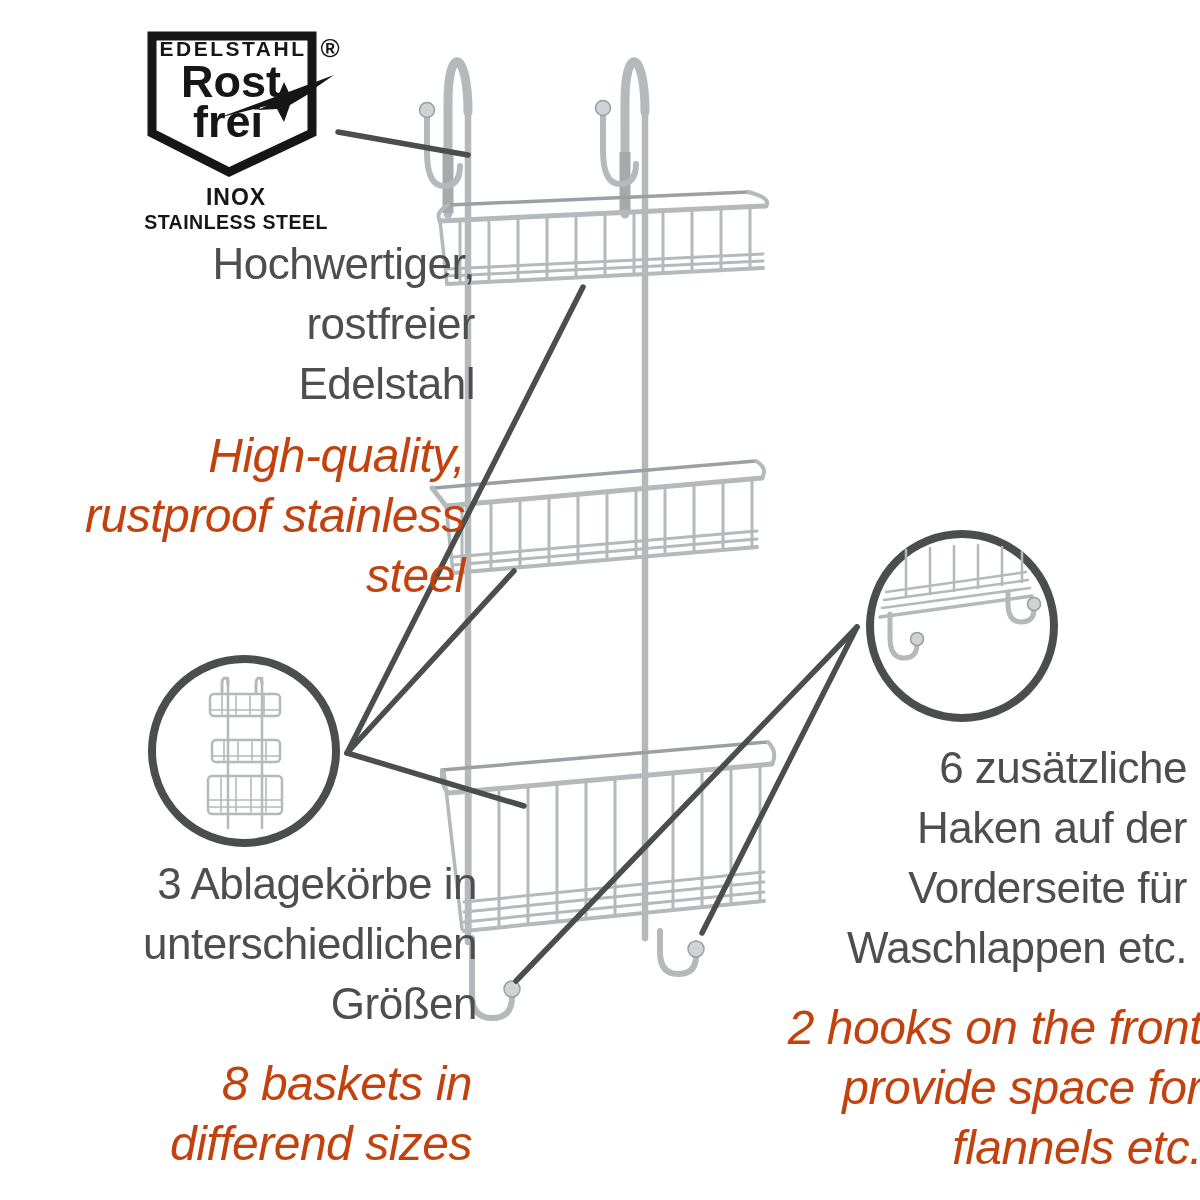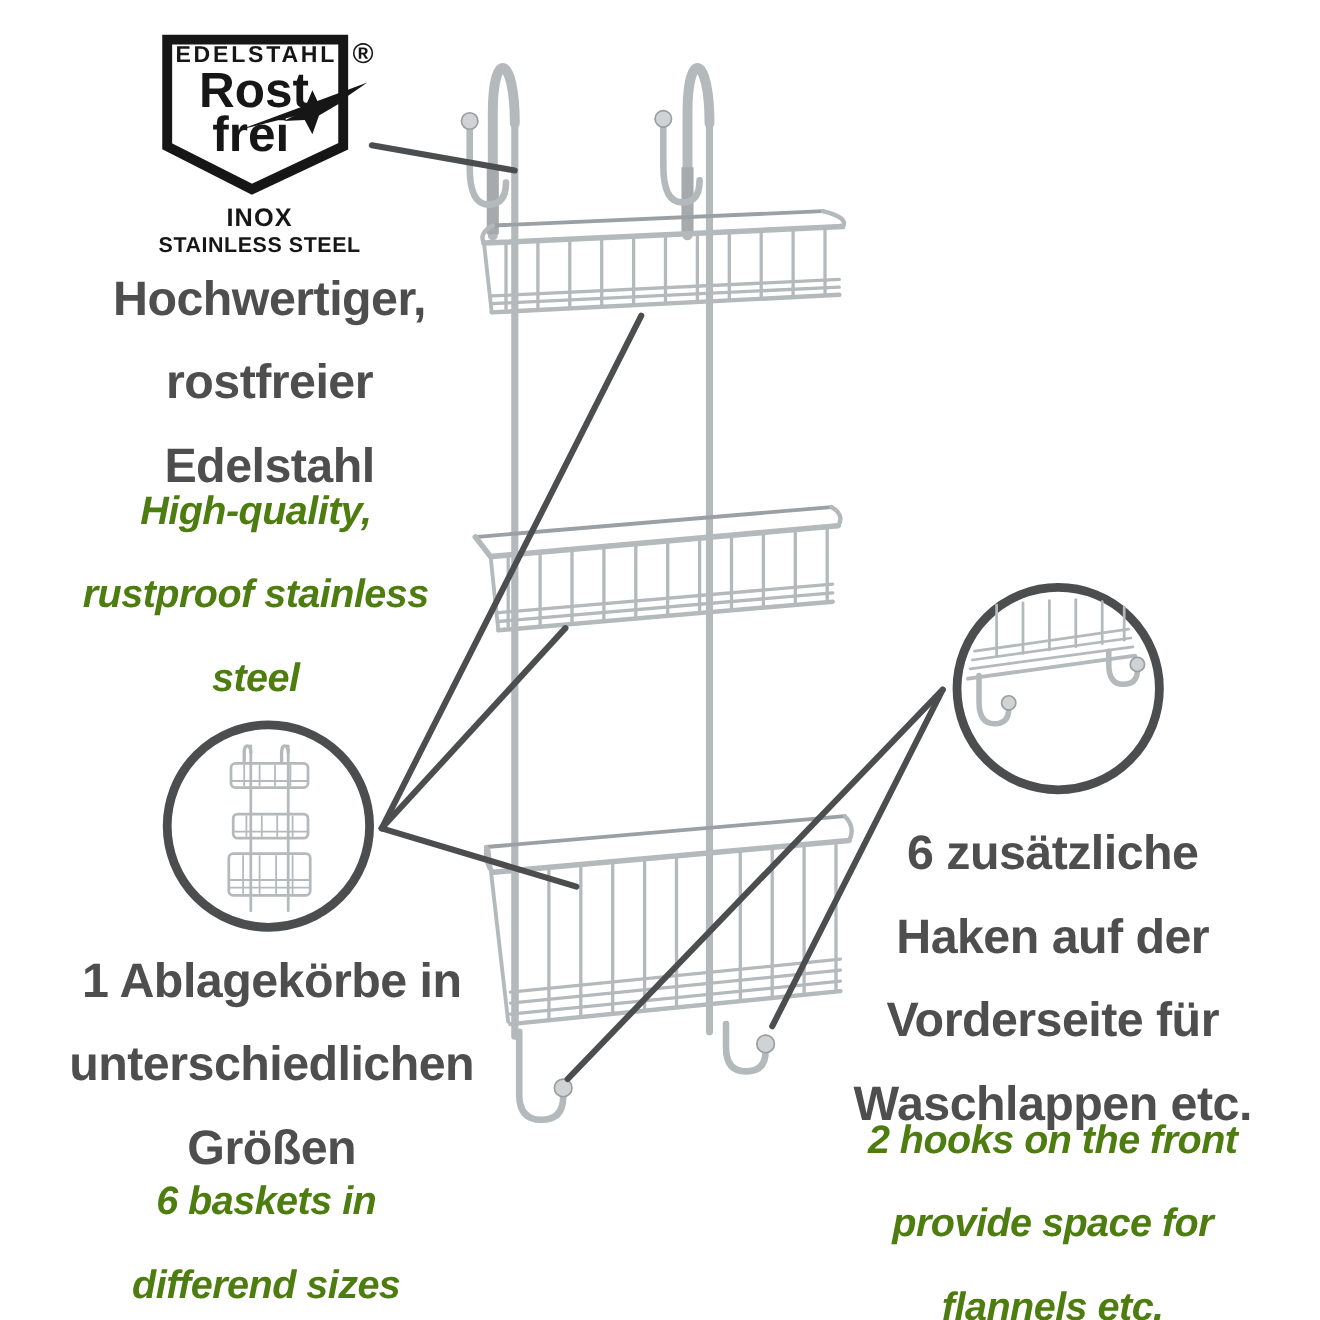--- a/index.html
+++ b/index.html
@@ -1,25 +1,25 @@
 <!DOCTYPE html>
 <html><head>
 <meta charset="utf-8">
 <style>
   html,body{margin:0;padding:0;}
   body{
     width:1200px;height:1200px;position:relative;background:#ffffff;
     font-family:"Liberation Sans", sans-serif;overflow:hidden;
   }
   .callout{
-    position:absolute;text-align:center;white-space:pre-line;
-    font-weight:700;line-height:76px;letter-spacing:-0.5px;
+    position:absolute;text-align:right;white-space:pre-line;
+    font-weight:400;line-height:60px;letter-spacing:-0.5px;
   }
   .callout.de{font-size:44px;color:#4e4e4e;}
-  .callout.en{font-size:36px;font-style:italic;color:#4d7c0f;}
+  .callout.en{font-size:48px;font-style:italic;color:#c2410c;}
   #svg-stage{position:absolute;left:0;top:0;}
   .wire{stroke:#b4b9bc;fill:none;stroke-linecap:round;}
   .wire-dark{stroke:#9aa0a4;fill:none;stroke-linecap:round;}
   .anno{stroke:#4b4d4f;stroke-width:5.5;stroke-linecap:round;fill:none;}
   .inset{stroke:#4b4d4f;stroke-width:8;fill:#ffffff;}
   .logo-text{fill:#161616;font-weight:700;font-family:"Liberation Sans",sans-serif;}
 </style>
 </head>
 <body>
 
@@ -216,25 +216,25 @@
 </svg>
 
 <div class="callout de" style="left:15px;top:234px;width:460px;">Hochwertiger,
 rostfreier
 Edelstahl</div>
 
 <div class="callout en" style="left:0px;top:426px;width:465px;">High-quality,
 rustproof stainless
 steel</div>
 
-<div class="callout de" style="left:17px;top:854px;width:460px;">1 Ablagekörbe in
+<div class="callout de" style="left:17px;top:854px;width:460px;">3 Ablagekörbe in
 unterschiedlichen
 Größen</div>
 
-<div class="callout en" style="left:12px;top:1054px;width:460px;">6 baskets in
+<div class="callout en" style="left:12px;top:1054px;width:460px;">8 baskets in
 differend sizes</div>
 
 <div class="callout de" style="left:727px;top:738px;width:460px;">6 zusätzliche
 Haken auf der
 Vorderseite für
 Waschlappen etc.</div>
 
 <div class="callout en" style="left:712px;top:998px;width:490px;">2 hooks on the front
 provide space for
 flannels etc.</div>

